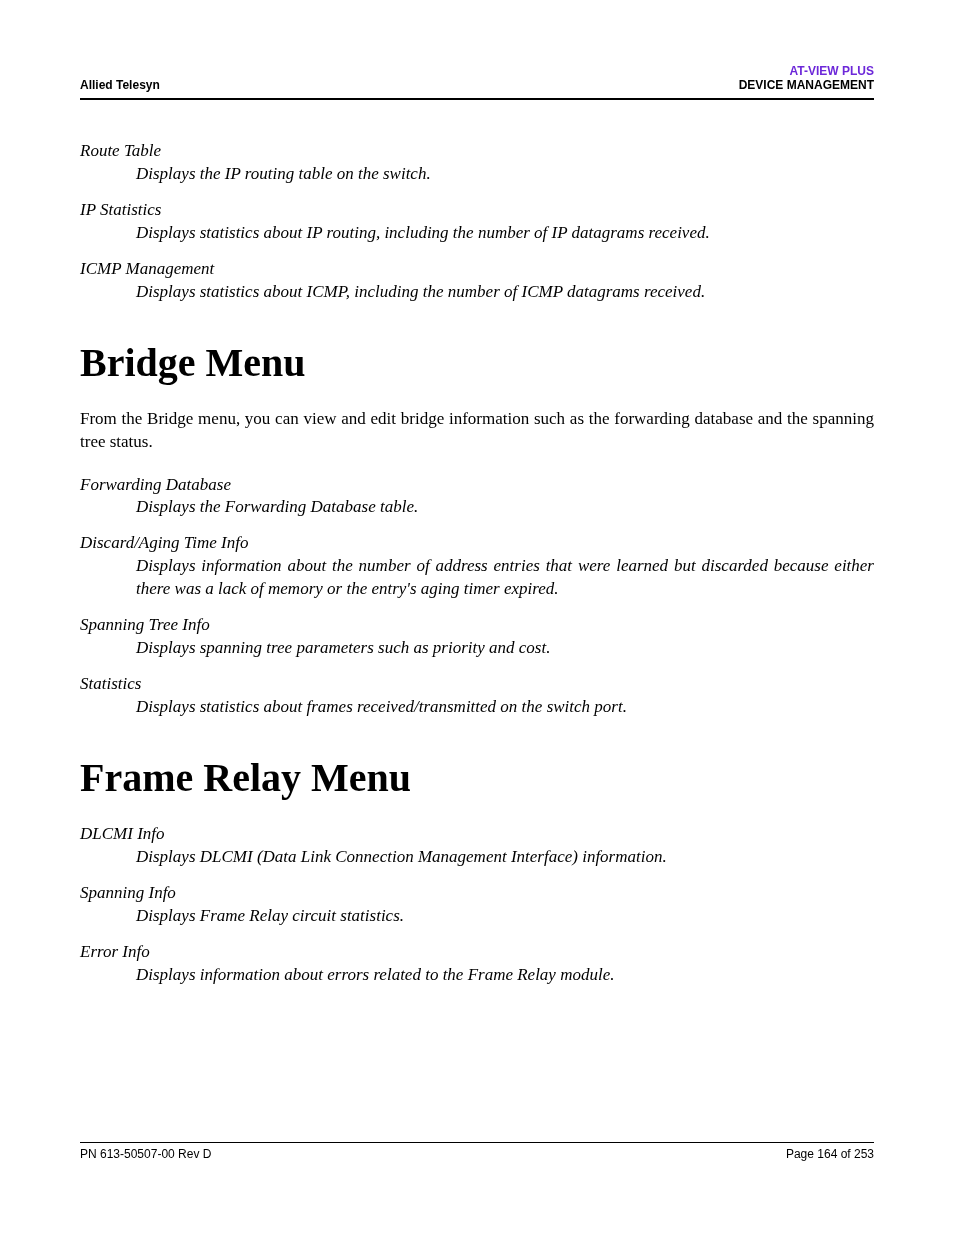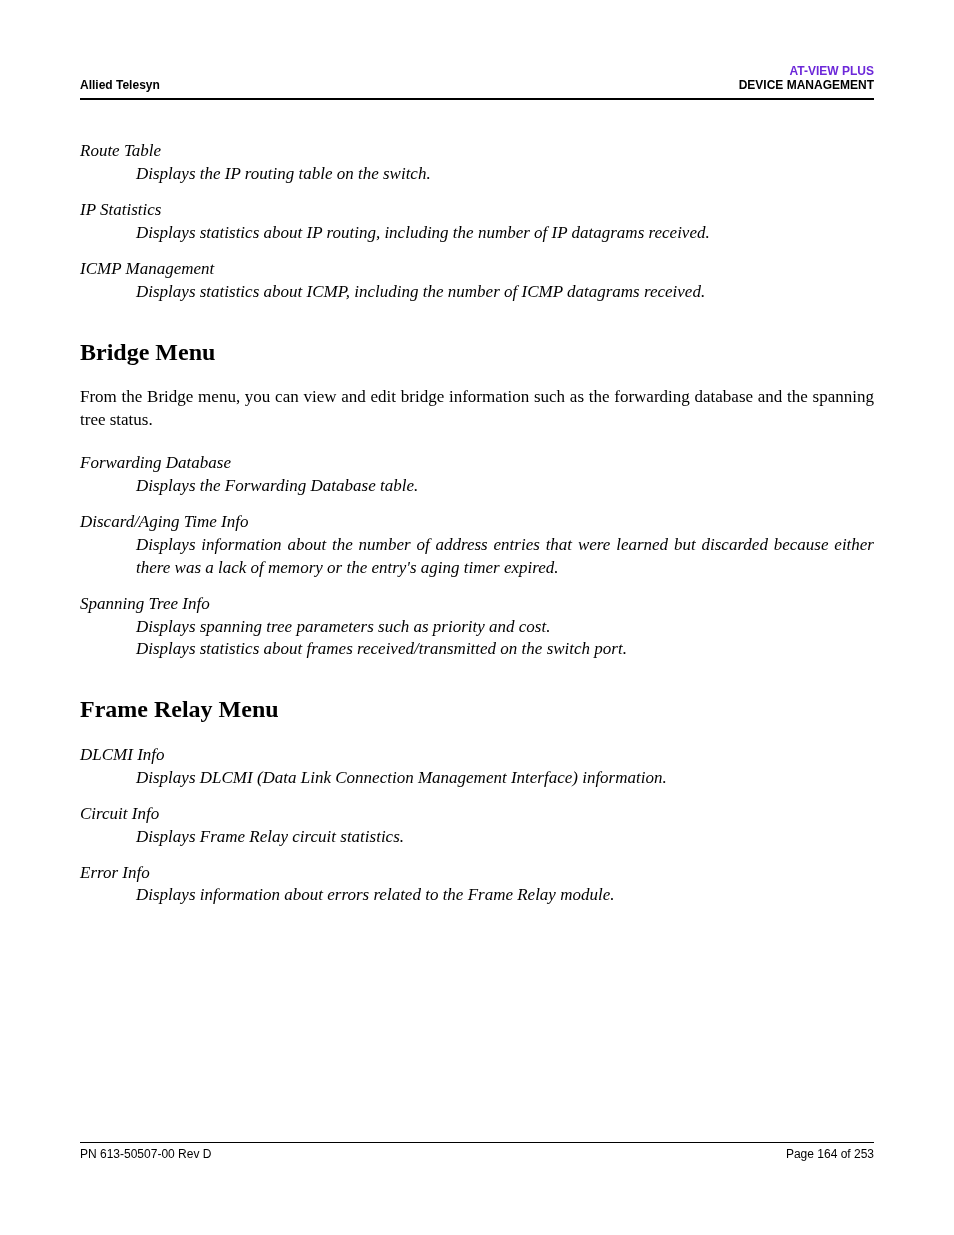--- a/index.html
+++ b/index.html
@@ -49,21 +49,21 @@
     margin-top: 0;
   }
   .def {
     margin-left: 56px;
     text-align: justify;
     font-style: italic;
   }
   h2.section-heading {
     font-family: "Times New Roman", Times, serif;
     font-weight: bold;
-    font-size: 24px;
+    font-size: 40px;
     margin: 32px 0 18px 0;
   }
   .section-intro {
     text-align: justify;
     margin-bottom: 20px;
   }
   .footer {
     position: absolute;
     left: 80px;
     right: 80px;
@@ -111,28 +111,29 @@
 
     <div class="term">Forwarding Database</div>
     <div class="def">Displays the Forwarding Database table.</div>
 
     <div class="term">Discard/Aging Time Info</div>
     <div class="def">Displays information about the number of address entries that were learned but discarded because either there was a lack of memory or the entry's aging timer expired.</div>
 
     <div class="term">Spanning Tree Info</div>
     <div class="def">Displays spanning tree parameters such as priority and cost.</div>
 
+    <div class="term">Statistics</div>
     <div class="def">Displays statistics about frames received/transmitted on the switch port.</div>
 
     <h2 class="section-heading">Frame Relay Menu</h2>
 
     <div class="term">DLCMI Info</div>
     <div class="def">Displays DLCMI (Data Link Connection Management Interface) information.</div>
 
-    <div class="term">Circuit Info</div>
+    <div class="term">Spanning Info</div>
     <div class="def">Displays Frame Relay circuit statistics.</div>
 
     <div class="term">Error Info</div>
     <div class="def">Displays information about errors related to the Frame Relay module.</div>
 
   </div>
 
   <div class="footer">
     <hr class="footer-rule">
     <div class="footer-row">

